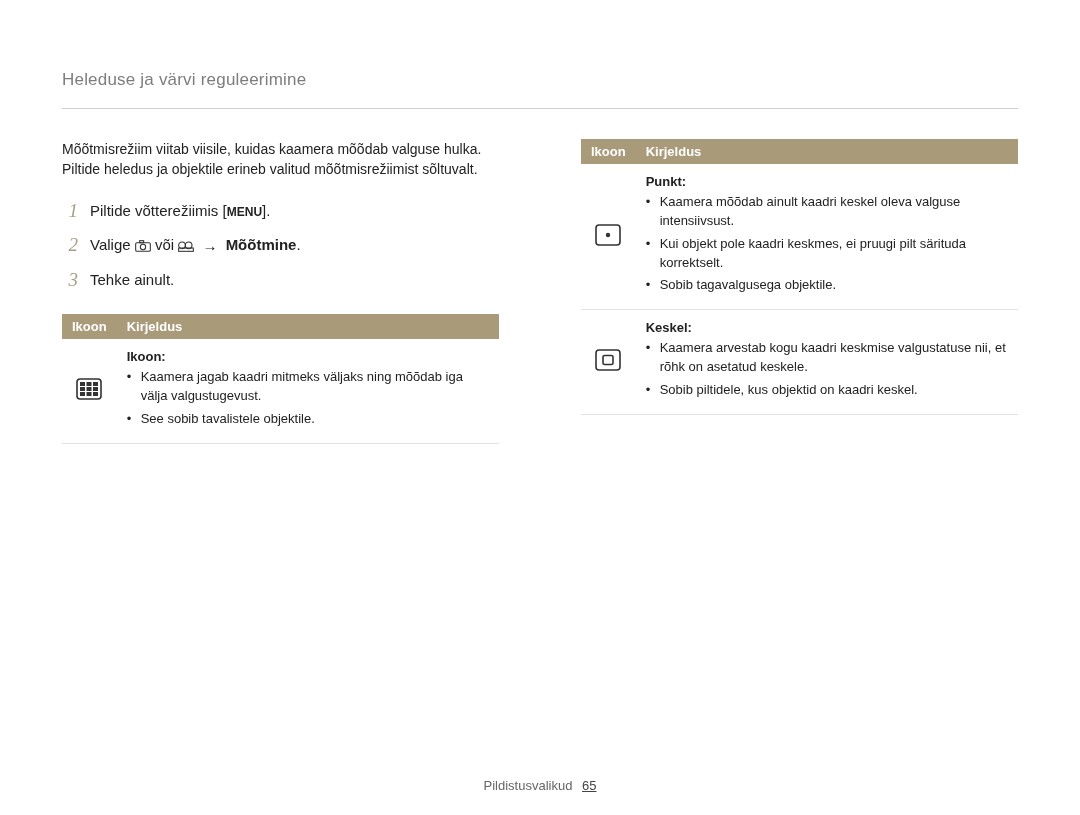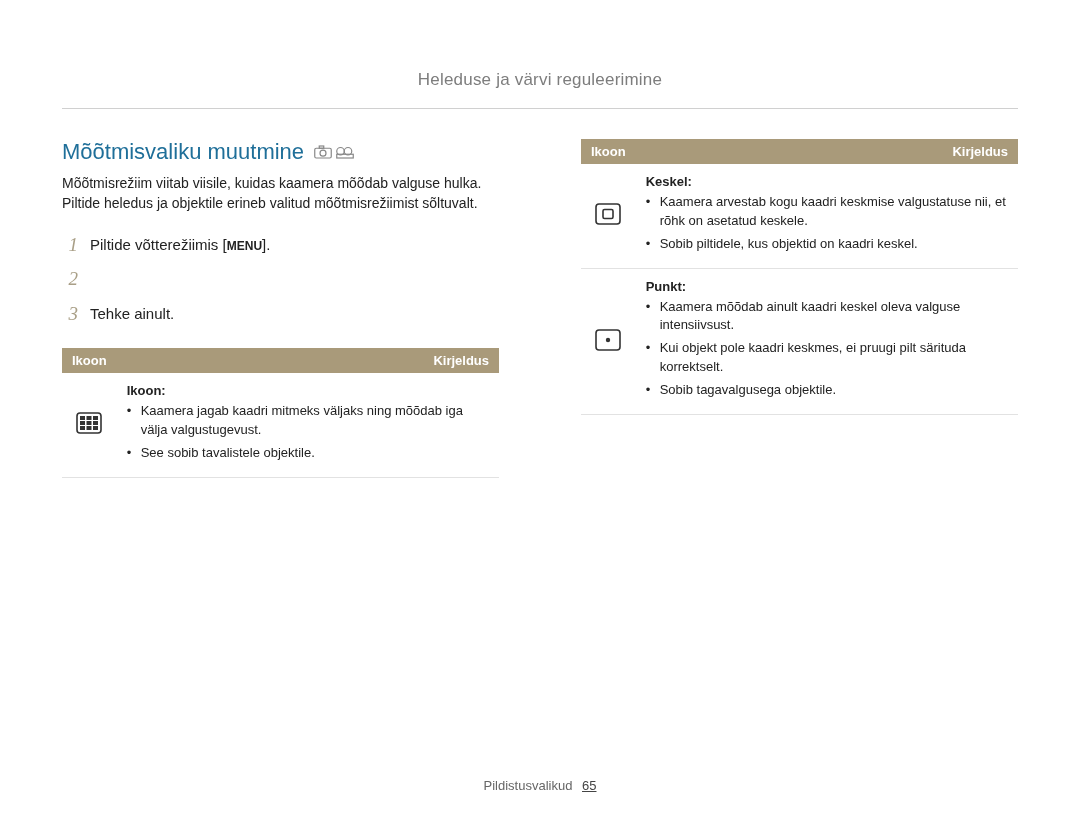--- a/index.html
+++ b/index.html
@@ -1,90 +1,91 @@
 <!DOCTYPE html>
 <html><head>
 <meta charset="utf-8">
 <style>
   * { box-sizing: border-box; margin: 0; padding: 0; }
   html, body { width: 1080px; height: 815px; background: #fff; font-family: Arial, Helvetica, sans-serif; color: #222; }
   .page { padding: 70px 62px 28px 62px; }
   .top-divider { border-top: 1px solid #d0d0d0; margin-top: 18px; margin-bottom: 30px; }
-  .breadcrumb { font-size: 17px; color: #7d7d7d; letter-spacing: 0.2px; text-align: center; }
+  .breadcrumb { font-size: 17px; color: #7d7d7d; letter-spacing: 0.2px; }
   .columns { display: flex; gap: 82px; }
   .col { flex: 1; min-width: 0; }
   .section-title-row { display: flex; align-items: center; gap: 10px; margin-bottom: 8px; }
   .section-title { color: #1f6f99; font-size: 22px; font-weight: 400; }
   .mini-icon-group { display: flex; gap: 4px; }
   .mini-ico { display: inline-flex; align-items: center; justify-content: center; width: 18px; height: 14px; font-size: 12px; color: #555; }
   .mini-ico svg { width: 18px; height: 14px; }
   .body-text { font-size: 14px; line-height: 1.45; margin-bottom: 14px; }
   .steps { list-style: none; margin: 8px 0 16px 0; }
   .steps li { display: flex; align-items: flex-start; gap: 12px; padding: 6px 0; font-size: 15px; }
   .step-num { color: #a99f87; font-style: italic; font-family: Georgia, 'Times New Roman', serif; font-size: 19px; width: 16px; text-align: right; line-height: 1.2; }
   .step-text { line-height: 1.5; }
   .menu-label { font-family: Arial, sans-serif; font-weight: 700; font-size: 12px; }
   .inline-arrow { margin: 0 4px; display:inline-block; transform: translateY(1px); }
   .inline-ico { display: inline-flex; vertical-align: -3px; }
   .inline-ico svg { width: 16px; height: 14px; }
   .bold { font-weight: 700; }
   table.iconed { width: 100%; border-collapse: collapse; font-size: 13px; }
   table.iconed thead { background: #a99a7a; color: #fff; }
-  table.iconed thead th { text-align: right; font-weight: 700; padding: 5px 10px; font-size: 13px; }
+  table.iconed thead th { text-align: left; font-weight: 700; padding: 5px 10px; font-size: 13px; }
   table.iconed td { padding: 10px 10px; border-bottom: 1px solid #e2e2e2; vertical-align: top; }
   table.iconed tbody tr td:first-child { width: 54px; text-align: center; vertical-align: middle; }
   .cell-icon { display: inline-block; }
   .desc-label { font-weight: 700; margin-bottom: 4px; display: block; }
   .desc-list { list-style: none; padding-left: 0; }
   .desc-list li { position: relative; padding-left: 14px; margin-bottom: 4px; line-height: 1.45; }
   .desc-list li::before { content: "•"; position: absolute; left: 0; top: 0; }
   .footer { position: absolute; left: 0; right: 0; bottom: 22px; text-align: center; font-size: 13px; color: #666; }
   .footer .pagenum { margin-left: 6px; color: #444; text-decoration: underline; }
 </style>
 </head>
 <body>
 
 <div class="page">
   <div class="breadcrumb">Heleduse ja värvi reguleerimine</div>
   <div class="top-divider"></div>
 
   <div class="columns">
 
     <div class="col">
-      <div class="section-title-row">
-        <span class="section-title">Mõõtmisvaliku muutmine</span>
-        <span class="mini-icon-group">
-          <span class="mini-ico">
-            <svg viewBox="0 0 24 18">
-                <rect x="1" y="4" width="22" height="13" rx="2" fill="none" stroke="#888" stroke-width="1.6"></rect>
-                <rect x="7" y="1" width="6" height="3" fill="none" stroke="#888" stroke-width="1.6"></rect>
-                <circle cx="12" cy="10.5" r="4" fill="none" stroke="#888" stroke-width="1.6"></circle>
-              </svg>
-          </span>
-          <span class="mini-ico">
-            <svg viewBox="0 0 24 18">
-                <circle cx="6" cy="8" r="5" fill="none" stroke="#888" stroke-width="1.6"></circle>
-                <circle cx="16" cy="8" r="5" fill="none" stroke="#888" stroke-width="1.6"></circle>
-                <rect x="1" y="12" width="22" height="5" fill="none" stroke="#888" stroke-width="1.6"></rect>
-              </svg>
-          </span>
-        </span>
-      </div>
 
       <p class="body-text">Mõõtmisrežiim viitab viisile, kuidas kaamera mõõdab valguse hulka. Piltide heledus ja objektile erineb valitud mõõtmisrežiimist sõltuvalt.</p>
 
       <ul class="steps">
         <li>
           <span class="step-num">1</span>
           <span class="step-text">
             <span>Piltide võtterežiimis [</span><span class="menu-label">MENU</span><span>].</span>
           </span>
         </li>
         <li>
           <span class="step-num">2</span>
+          <span class="step-text">
+            <span>Valige </span>
+            <span class="inline-ico">
+              <svg viewBox="0 0 24 18">
+                  <rect x="1" y="4" width="22" height="13" rx="2" fill="none" stroke="#333" stroke-width="1.6"></rect>
+                  <rect x="7" y="1" width="6" height="3" fill="none" stroke="#333" stroke-width="1.6"></rect>
+                  <circle cx="12" cy="10.5" r="4" fill="none" stroke="#333" stroke-width="1.6"></circle>
+                </svg>
+            </span>
+            <span> või </span>
+            <span class="inline-ico">
+              <svg viewBox="0 0 24 18">
+                  <circle cx="6" cy="8" r="5" fill="none" stroke="#333" stroke-width="1.6"></circle>
+                  <circle cx="16" cy="8" r="5" fill="none" stroke="#333" stroke-width="1.6"></circle>
+                  <rect x="1" y="12" width="22" height="5" fill="none" stroke="#333" stroke-width="1.6"></rect>
+                </svg>
+            </span>
+            <span class="inline-arrow">→</span>
+            <span class="bold">Mõõtmine</span><span>.</span>
+          </span>
         </li>
         <li>
           <span class="step-num">3</span>
           <span class="step-text">Tehke ainult.</span>
         </li>
       </ul>
 
       <table class="iconed">
         <thead>
           <tr>
@@ -129,47 +130,47 @@
             <th>Ikoon</th>
             <th>Kirjeldus</th>
           </tr>
         </thead>
         <tbody>
           <tr>
             <td>
               <span class="cell-icon">
                 <svg width="26" height="22" viewBox="0 0 26 22">
                   <rect x="1" y="1" width="24" height="20" rx="3" fill="none" stroke="#333" stroke-width="1.6"></rect>
-                  <rect x="8" y="6.5" width="10" height="9" rx="1.5" fill="none" stroke="#333" stroke-width="1.6"></rect>
-                </svg>
-              </span>
-            </td>
-            <td>
-              <span class="desc-label">Keskel:</span>
-              <ul class="desc-list">
-                <li>Kaamera arvestab kogu kaadri keskmise valgustatuse nii, et rõhk on asetatud keskele.</li>
-                <li>Sobib piltidele, kus objektid on kaadri keskel.</li>
-              </ul>
-            </td>
-          </tr>
-          <tr>
-            <td>
-              <span class="cell-icon">
-                <svg width="26" height="22" viewBox="0 0 26 22">
-                  <rect x="1" y="1" width="24" height="20" rx="3" fill="none" stroke="#333" stroke-width="1.6"></rect>
                   <circle cx="13" cy="11" r="2.2" fill="#333"></circle>
                 </svg>
               </span>
             </td>
             <td>
               <span class="desc-label">Punkt:</span>
               <ul class="desc-list">
                 <li>Kaamera mõõdab ainult kaadri keskel oleva valguse intensiivsust.</li>
                 <li>Kui objekt pole kaadri keskmes, ei pruugi pilt särituda korrektselt.</li>
                 <li>Sobib tagavalgusega objektile.</li>
+              </ul>
+            </td>
+          </tr>
+          <tr>
+            <td>
+              <span class="cell-icon">
+                <svg width="26" height="22" viewBox="0 0 26 22">
+                  <rect x="1" y="1" width="24" height="20" rx="3" fill="none" stroke="#333" stroke-width="1.6"></rect>
+                  <rect x="8" y="6.5" width="10" height="9" rx="1.5" fill="none" stroke="#333" stroke-width="1.6"></rect>
+                </svg>
+              </span>
+            </td>
+            <td>
+              <span class="desc-label">Keskel:</span>
+              <ul class="desc-list">
+                <li>Kaamera arvestab kogu kaadri keskmise valgustatuse nii, et rõhk on asetatud keskele.</li>
+                <li>Sobib piltidele, kus objektid on kaadri keskel.</li>
               </ul>
             </td>
           </tr>
         </tbody>
       </table>
     </div>
   </div>
 </div>
 
 <div class="footer">

